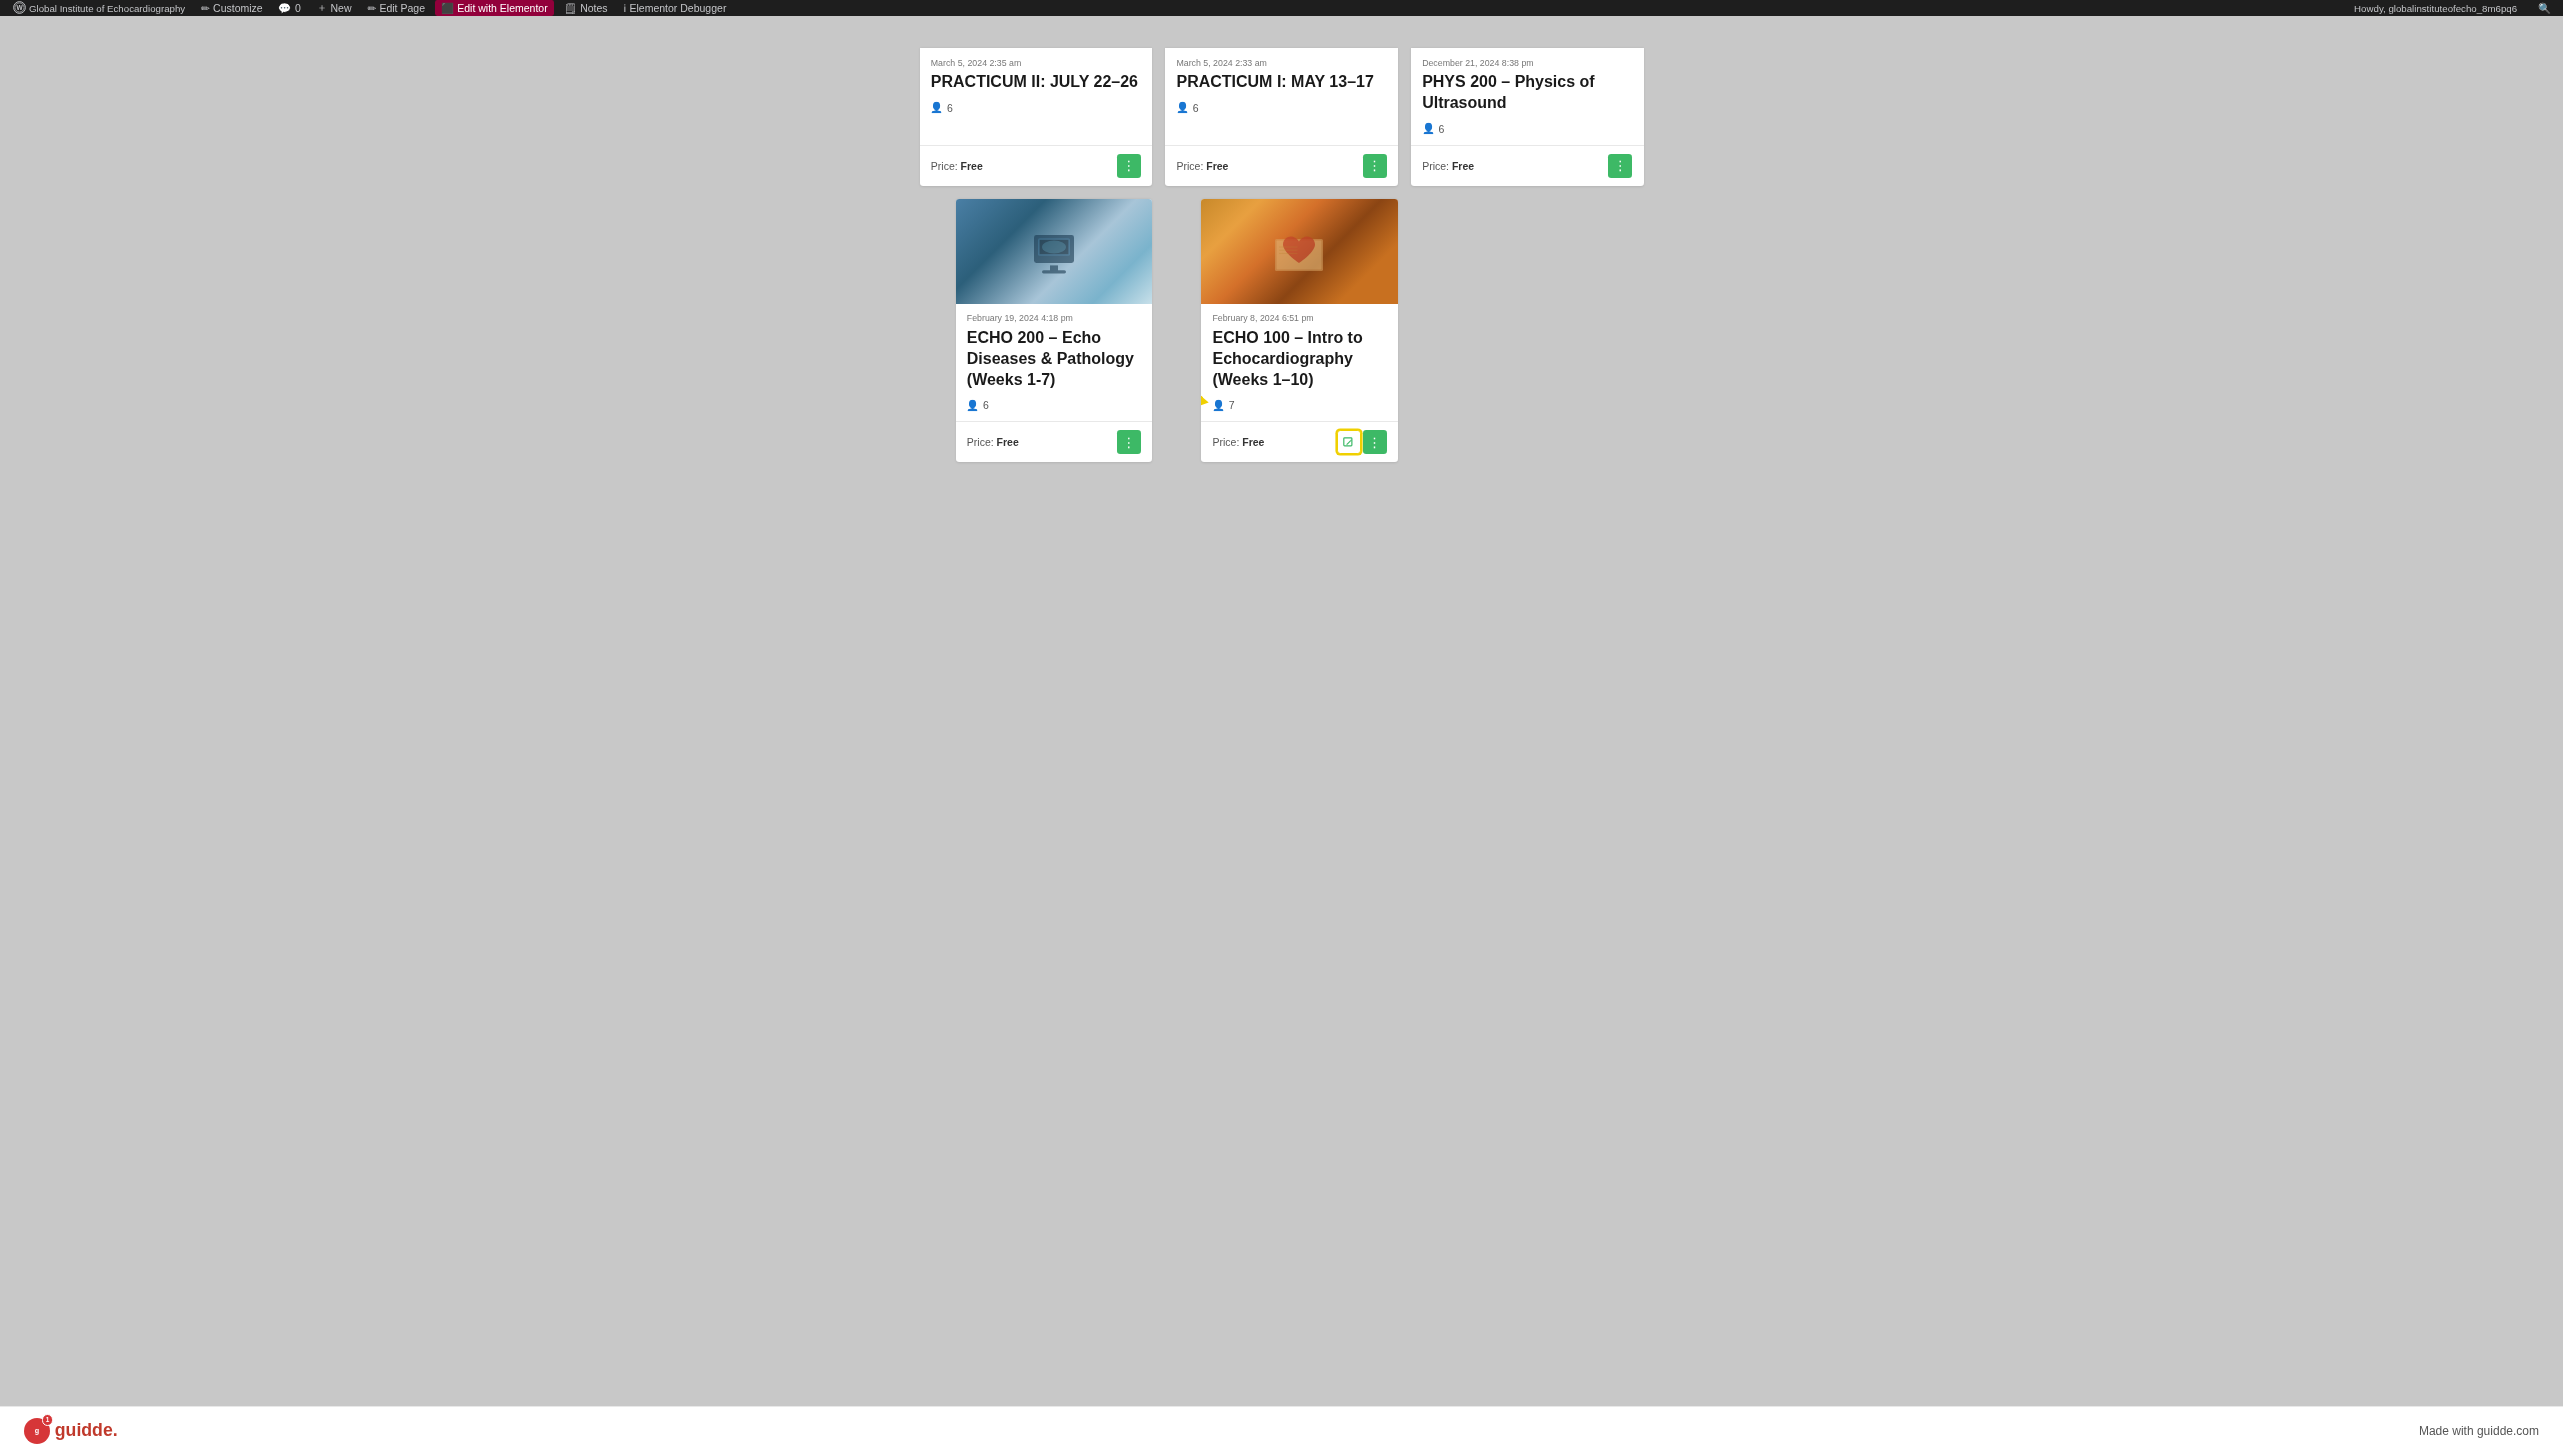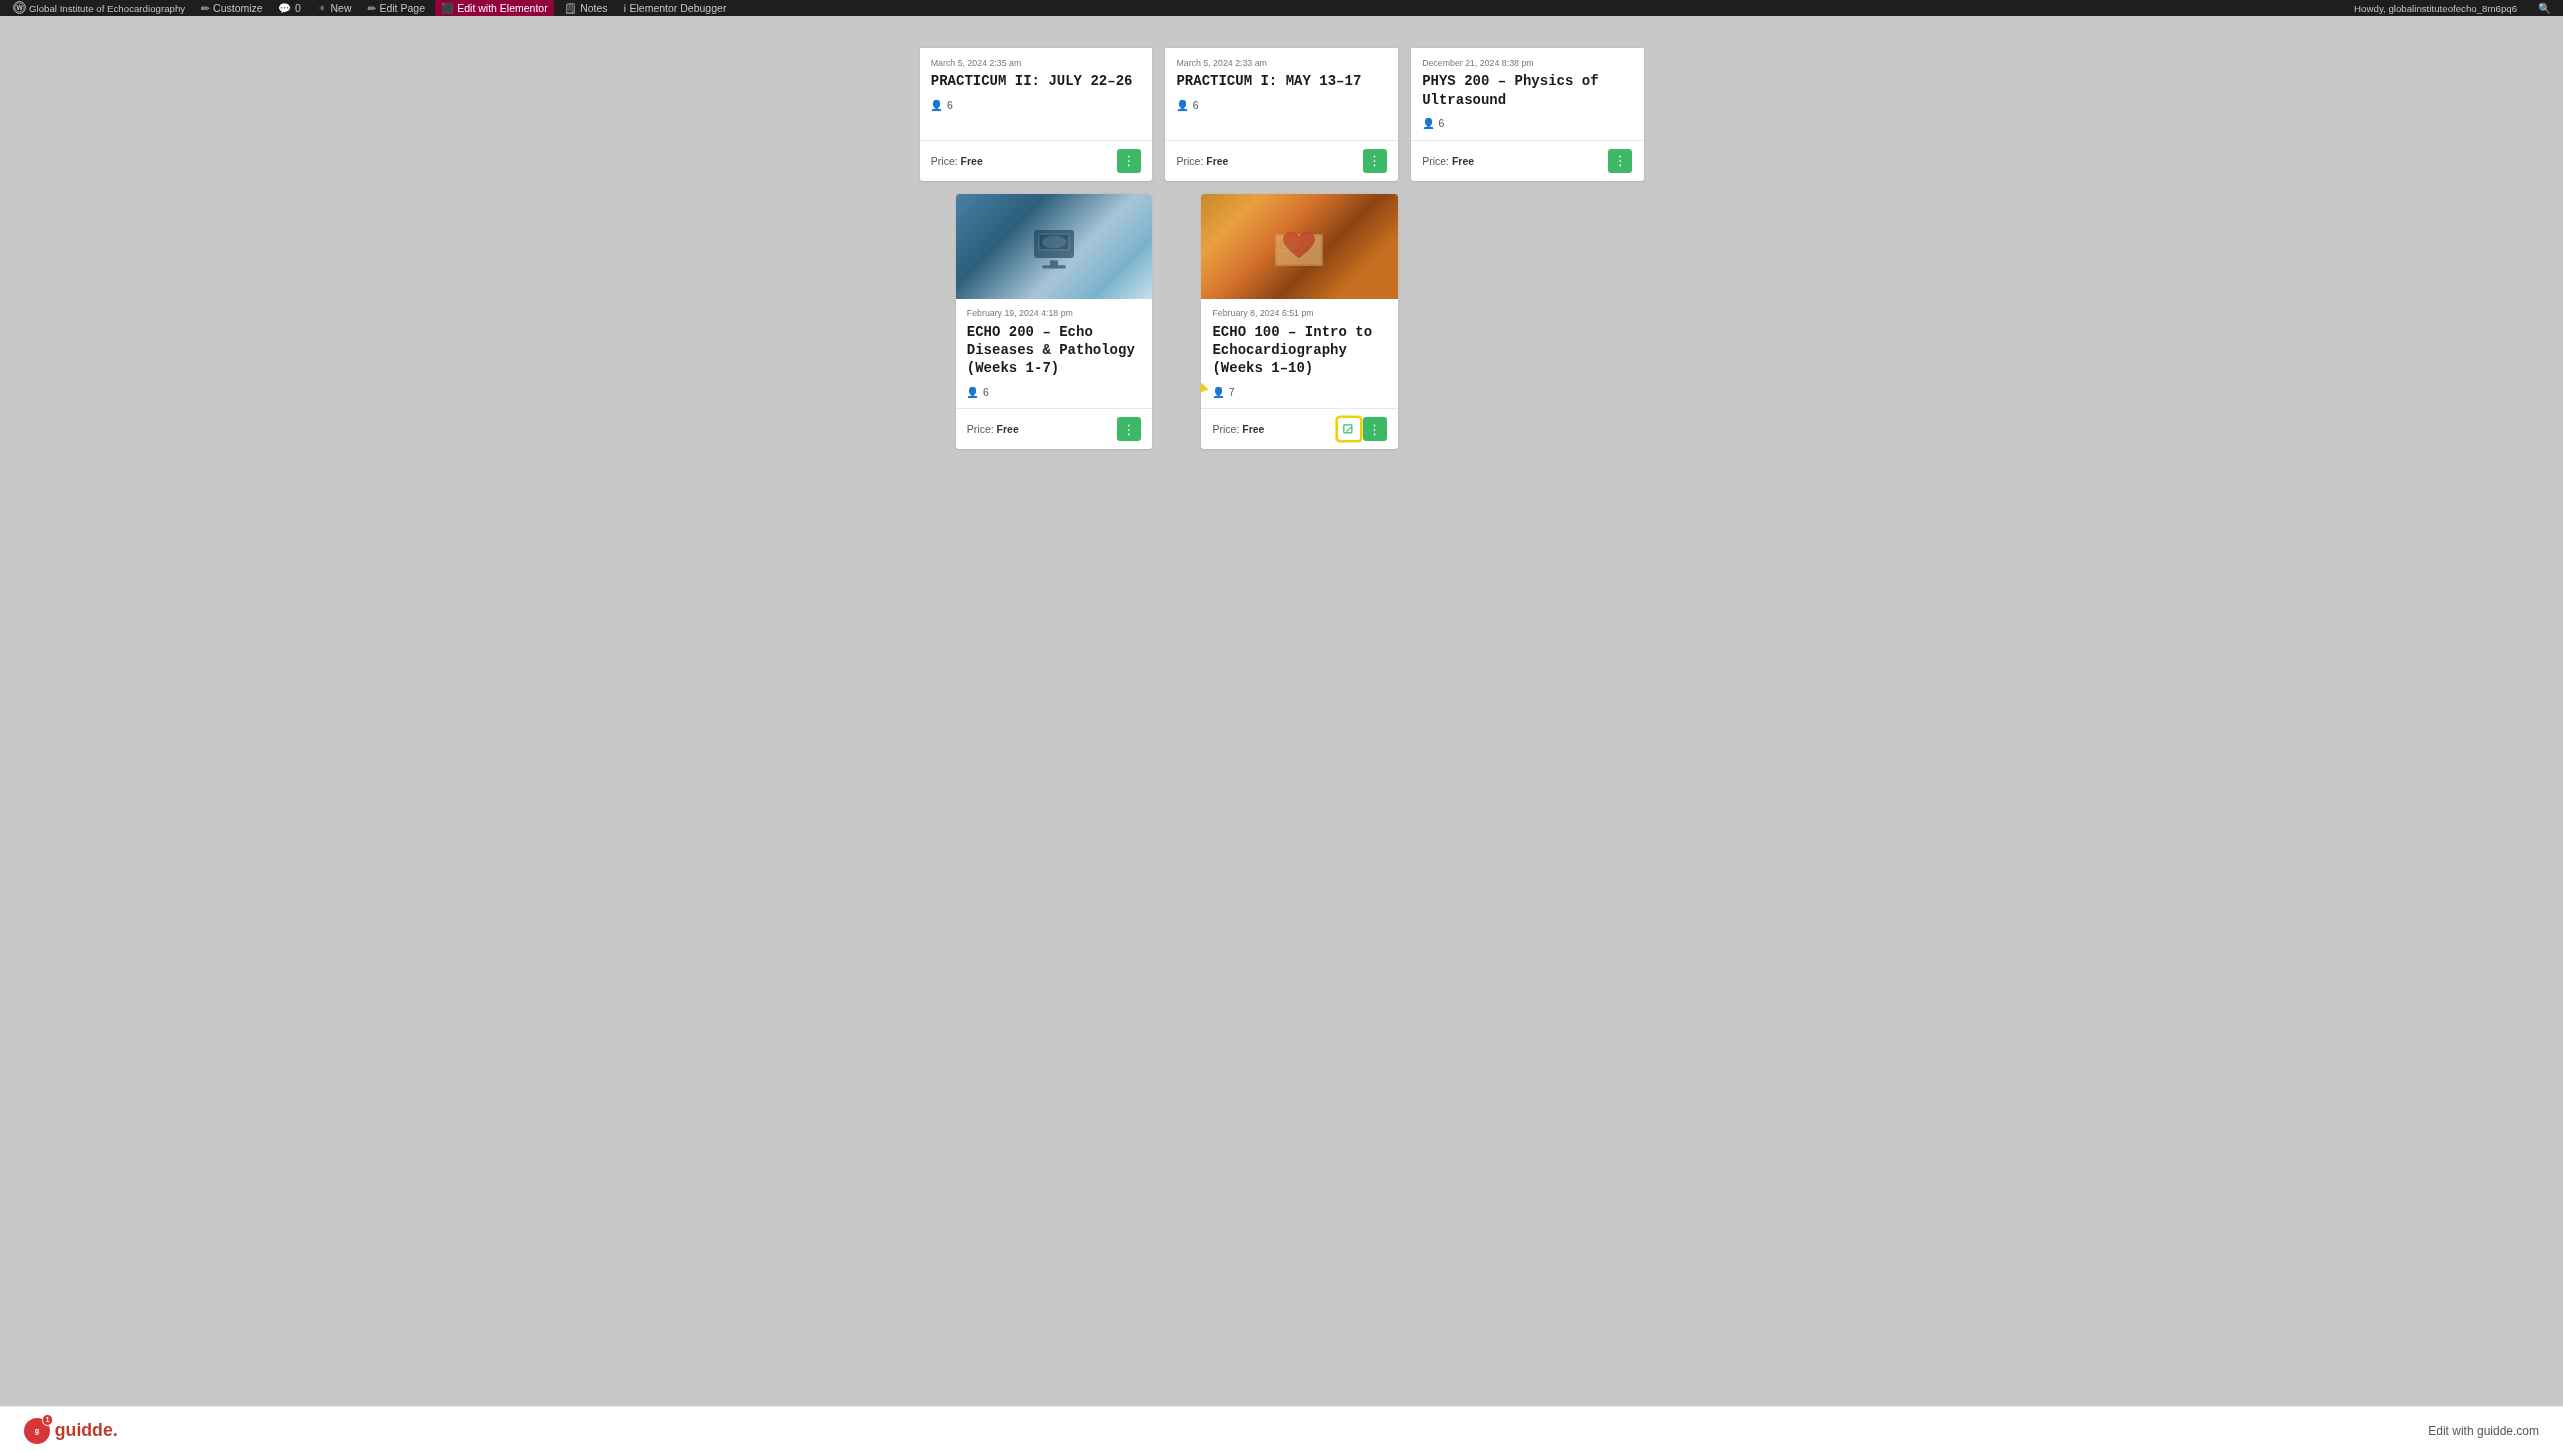--- a/index.html
+++ b/index.html
@@ -108,26 +108,25 @@
       flex: 1;
     }
 
     .card-date {
       font-size: 8.8px;
       color: #777;
       margin-bottom: 4.8px;
     }
 
     .card-title {
-      font-size: 14px;
+      font-size: 16px;
       font-weight: 700;
       color: #1a1a1a;
       margin-bottom: 8px;
       line-height: 1.3;
-      font-family: Liberation Mono, monospace;
     }
 
     .card-meta {
       display: flex;
       align-items: center;
       gap: 3.2px;
       color: #555;
       font-size: 10.5px;
     }
 
@@ -481,15 +480,15 @@
 <div class="footer">
   <div class="guidde-logo">
     <div class="guidde-icon">
       <span style="font-size:7.2px;font-weight:bold;color:white;">g</span>
       <div class="badge">
         <span>1</span>
       </div>
     </div>
     <span class="guidde-text">guidde.</span>
   </div>
-  <span class="footer-right">Edit with guidde.com</span>
+  <span class="footer-right">Made with guidde.com</span>
 </div>
 
 
 </body></html>

